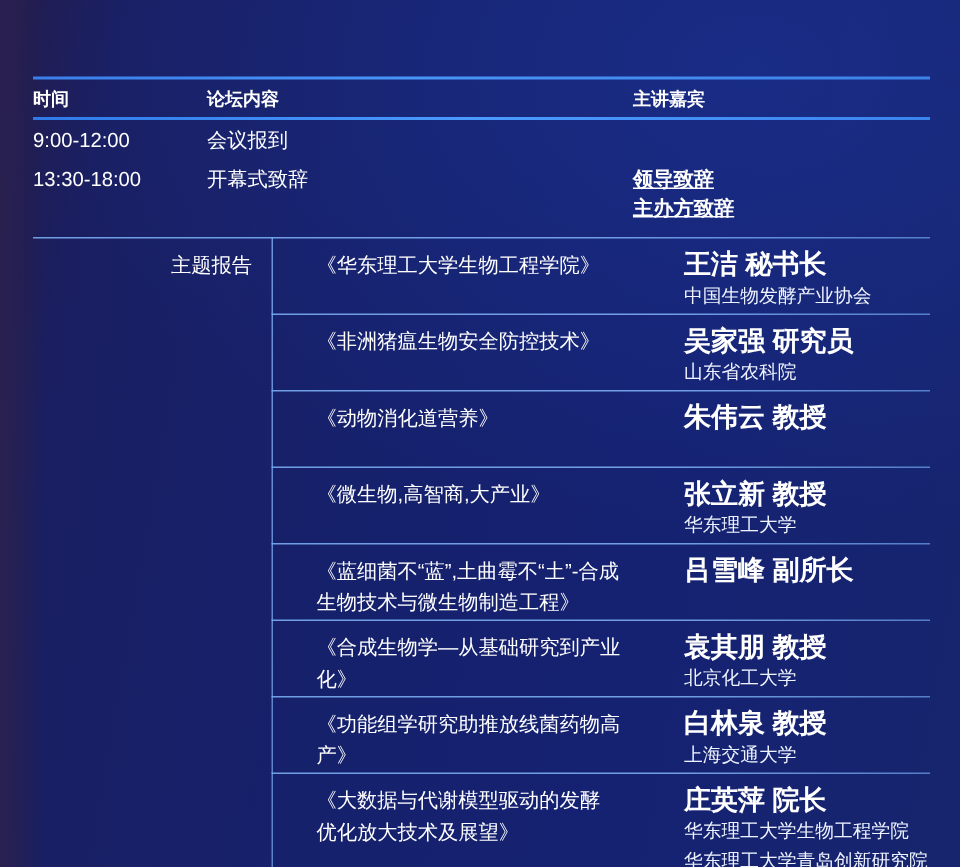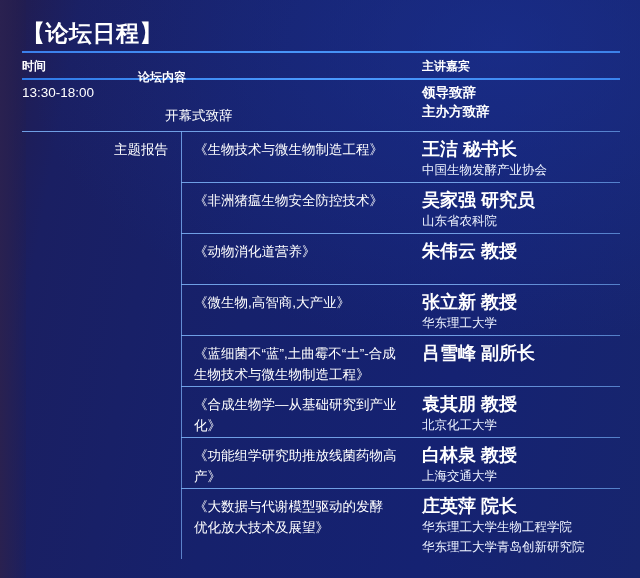--- a/index.html
+++ b/index.html
@@ -72,21 +72,20 @@
   .col-time {
     width: 104px;
     flex: 0 0 104px;
     box-sizing: border-box;
     padding: 0 4px 0 0;
   }
   .col-content {
     flex: 1 1 auto;
     box-sizing: border-box;
     padding-left: 12px;
-    margin-top: 23px;
   }
   .col-guest {
     width: 198px;
     flex: 0 0 198px;
     box-sizing: border-box;
   }
 
   
   .head-row {
     height: 25px;
@@ -114,21 +113,21 @@
   .basic-row {
     height: 27px;
     align-items: center;
   }
   .cell-text {
     color: #ffffff;
     font-size: 13.5px;
     line-height: 19px;
     white-space: nowrap;
   }
-  .cell-text.bold { font-weight: bold; }
+  .cell-text.bold { font-weight: bold; text-decoration: underline; }
   .guest-stack {
     display: flex;
     flex-direction: column;
   }
 
   
   .session-wrap {
     position: relative;
   }
   .vline {
@@ -137,20 +136,21 @@
     top: 0;
     bottom: 0;
     width: 1px;
     background: linear-gradient(180deg, rgba(120,170,240,0.85) 0%, rgba(120,170,240,0.7) 100%);
   }
   .session-row {
     display: flex;
     align-items: flex-start;
     position: relative;
     min-height: 50px;
+    gap: 17px;
   }
   .session-row .col-topic-label {
     width: 160px;
     flex: 0 0 160px;
     box-sizing: border-box;
     text-align: right;
     padding-right: 14px;
     padding-top: 8px;
   }
   .session-row .sess-content {
@@ -198,42 +198,48 @@
   .sep-line.full {
     left: 0;
     width: 598px;
   }
 </style>
 </head>
 <body>
 
 <div id="poster">
 
-  <div class="title-block">
-    <div class="title-text">【论坛日程】</div>
-  </div>
   <div class="title-rule"></div>
 
   <div class="table">
 
     <div class="row head-row">
       <div class="col-time">
         <div class="head-cell">时间</div>
       </div>
       <div class="col-content">
         <div class="head-cell">论坛内容</div>
       </div>
       <div class="col-guest">
         <div class="head-cell">主讲嘉宾</div>
       </div>
     </div>
     <div class="rule bright"></div>
 
-
-    <div class="row" style="height:48px;align-items:flex-start;padding-top:3px;gap:27px;">
+    <div class="row basic-row">
+      <div class="col-time">
+        <div class="cell-text">9:00-12:00</div>
+      </div>
+      <div class="col-content">
+        <div class="cell-text">会议报到</div>
+      </div>
+      <div class="col-guest"></div>
+    </div>
+
+    <div class="row" style="height:48px;align-items:flex-start;padding-top:3px;">
       <div class="col-time">
         <div class="cell-text">13:30-18:00</div>
       </div>
       <div class="col-content">
         <div class="cell-text">开幕式致辞</div>
       </div>
       <div class="col-guest guest-stack">
         <div class="cell-text bold">领导致辞</div>
         <div class="cell-text bold">主办方致辞</div>
       </div>
@@ -243,21 +249,21 @@
       <div class="sep">
           <div class="sep-line full"></div>
         </div>
       <div class="vline"></div>
 
       <div class="session-row">
         <div class="col-topic-label">
           <div class="cell-text">主题报告</div>
         </div>
         <div class="sess-content">
-          <div class="sess-title">《生物技术与微生物制造工程》</div>
+          <div class="sess-title">《华东理工大学生物工程学院》</div>
         </div>
         <div class="sess-guest">
           <div class="sess-name">王洁 秘书长</div>
           <div class="sess-aff">中国生物发酵产业协会</div>
         </div>
       </div>
       <div class="sep">
           <div class="sep-line"></div>
         </div>
 

